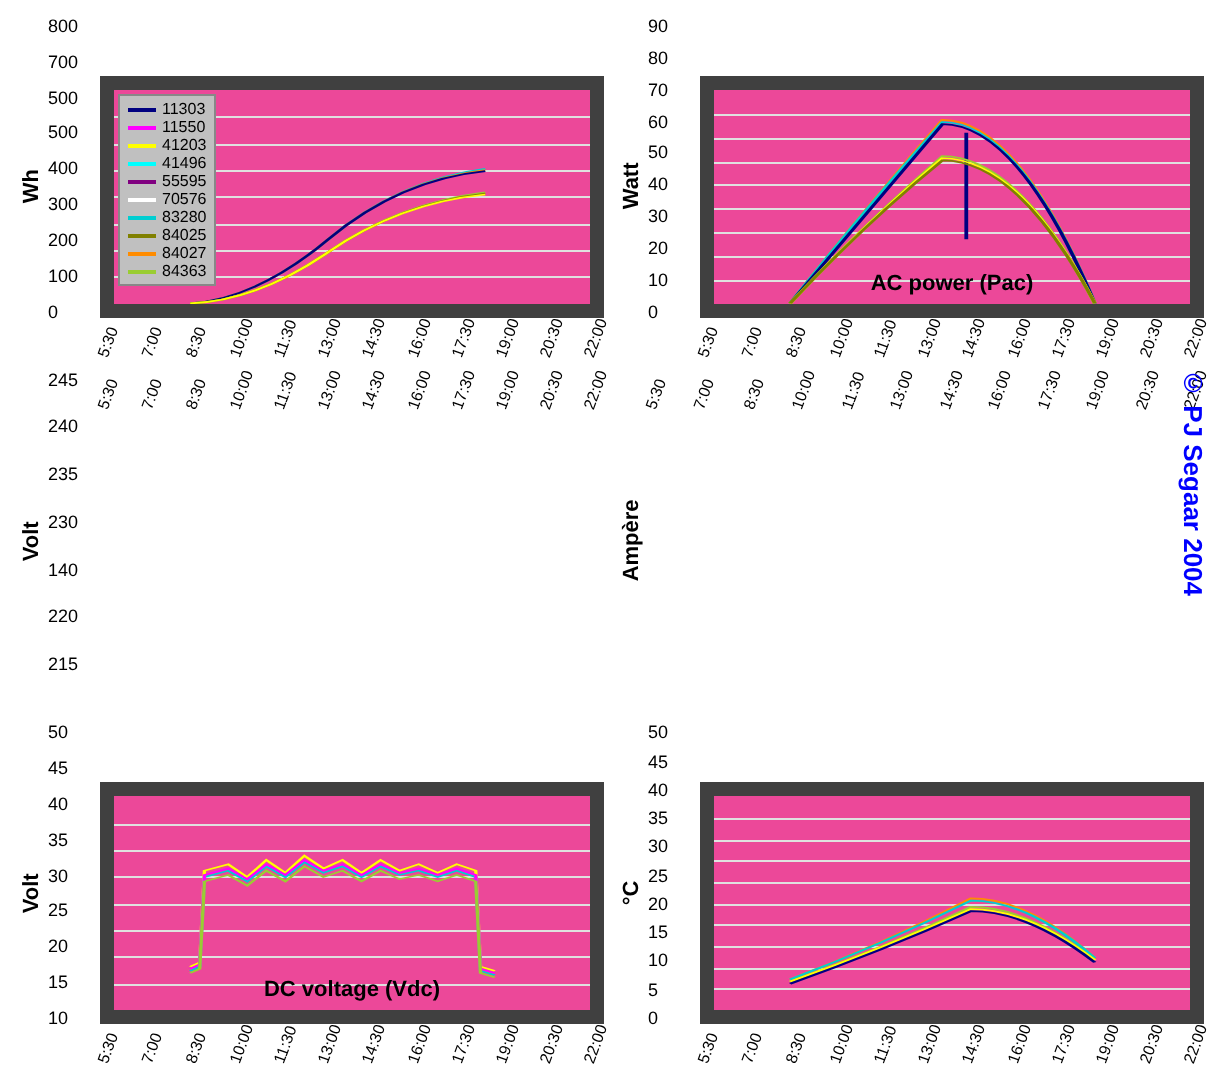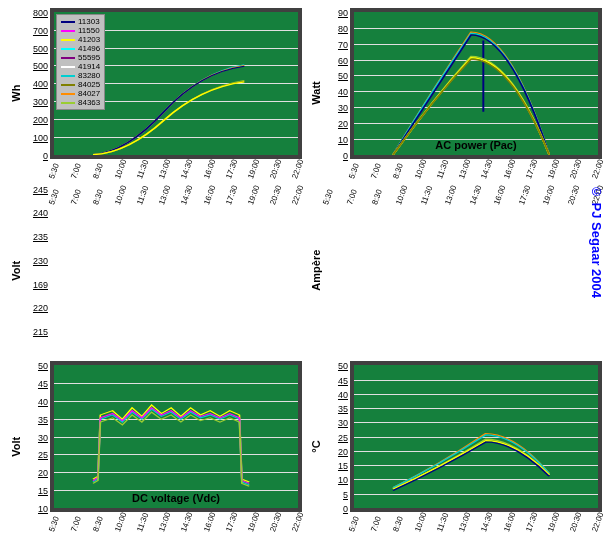--- a/index.html
+++ b/index.html
@@ -30,39 +30,38 @@
     font-weight: bold;
     font-size: 11px;
     text-align: center;
     width: 14px;
     padding-right: 2px;
   }
   .yticks {
     display: flex;
     flex-direction: column;
     justify-content: space-between;
-    align-items: flex-end;
     font-size: 9px;
     width: 24px;
     padding-right: 2px;
     height: calc(100% - 18px);
-    text-decoration: underline;
   }
   .yticks.wide { width: 28px; }
   .plotwrap {
     flex: 1;
     display: flex;
     flex-direction: column;
   }
   .plot {
     flex: 1;
-    background: #15803d;
-    border: 4px solid #404040;
+    background: #ec4899;
+    border: 7px solid #404040;
     position: relative;
     overflow: hidden;
+    margin-top: 30px;
   }
   .gridlines {
     position: absolute;
     inset: 0;
   }
   .gridlines .hl {
     position: absolute;
     left: 0; right: 0;
     border-top: 1px solid #e0e0e0;
   }
@@ -172,21 +171,21 @@
             <div class="legend-row">
               <span class="swatch" style="background: rgb(0, 255, 255);"></span>
               <span>41496</span>
             </div>
             <div class="legend-row">
               <span class="swatch" style="background: rgb(128, 0, 128);"></span>
               <span>55595</span>
             </div>
             <div class="legend-row">
               <span class="swatch" style="background: rgb(255, 255, 255);"></span>
-              <span>41914</span>
+              <span>70576</span>
             </div>
             <div class="legend-row">
               <span class="swatch" style="background: rgb(0, 206, 209);"></span>
               <span>83280</span>
             </div>
             <div class="legend-row">
               <span class="swatch" style="background: rgb(128, 128, 0);"></span>
               <span>84025</span>
             </div>
             <div class="legend-row">
@@ -277,21 +276,21 @@
     </div>
   </div>
 
   <div class="panel">
     <div class="ylabel">Volt</div>
     <div class="yticks" id="yt-2">
         <span>245</span>
         <span>240</span>
         <span>235</span>
         <span>230</span>
-        <span>169</span>
+        <span>140</span>
         <span>220</span>
         <span>215</span>
       </div>
     <div class="plotwrap">
       <div class="xticks" id="xt-2">
           <span>5:30</span>
           <span>7:00</span>
           <span>8:30</span>
           <span>10:00</span>
           <span>11:30</span>

